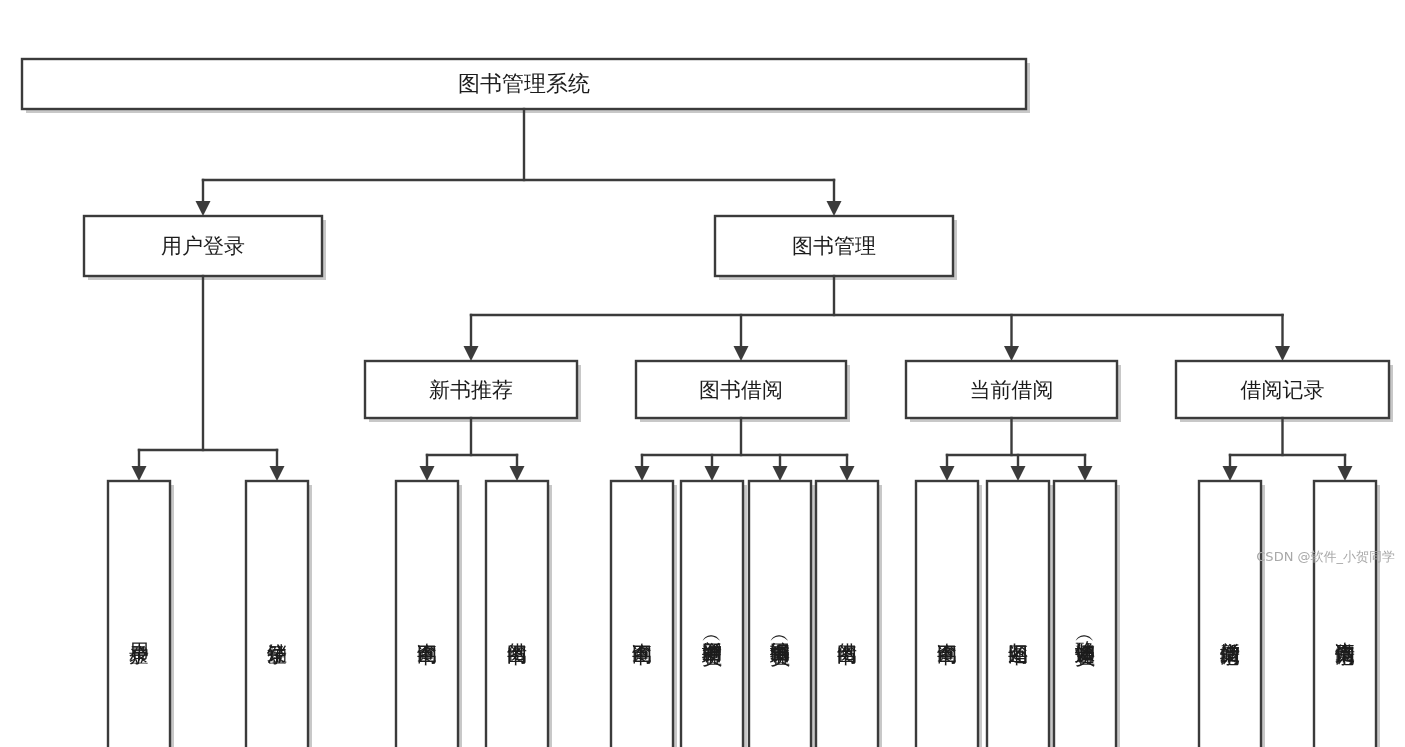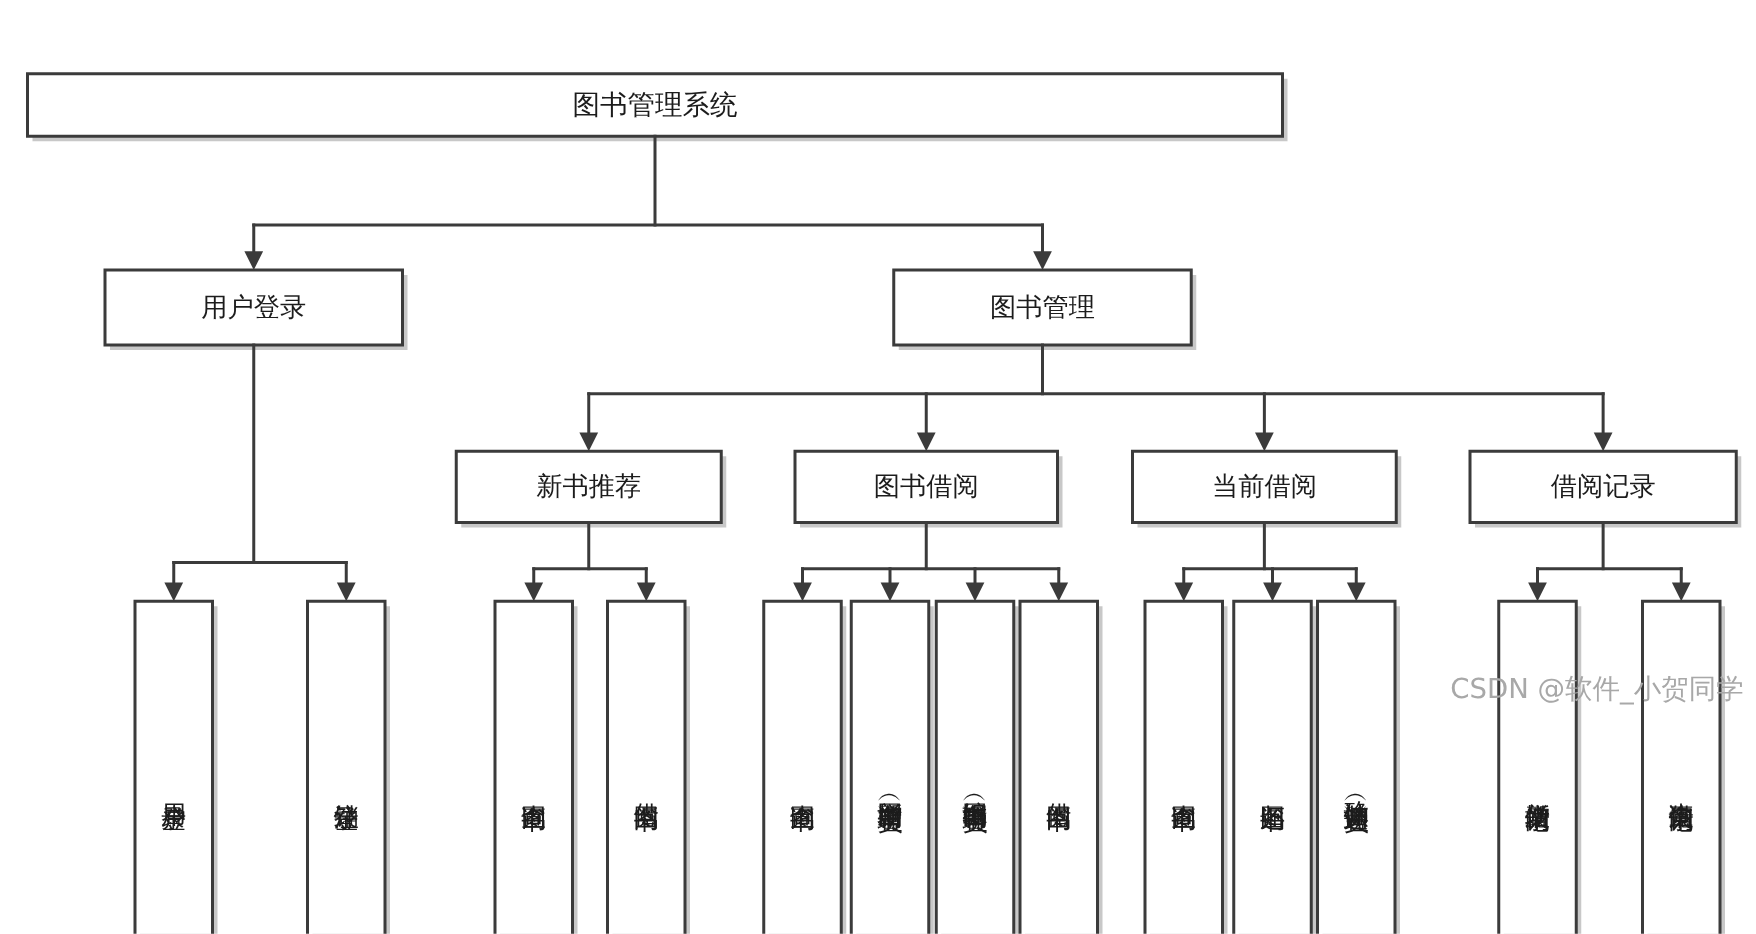--- a/index.html
+++ b/index.html
@@ -68,21 +68,21 @@
     justify-content: center;
     text-align: center;
     white-space: nowrap;
     pointer-events: none;
   }
   #watermark {
     position: absolute;
     right: 14px;
     bottom: 6px;
     font-family: "DejaVu Sans", "Liberation Sans", sans-serif;
-    font-size: 22px;
+    font-size: 13px;
     color: #a8a8a8;
     white-space: nowrap;
   }
 </style>
 </head>
 <body>
 
 <div id="diagram-root">
   <svg id="diagram-svg" width="1405" height="747" viewBox="0 0 1405 747">
       <g>

